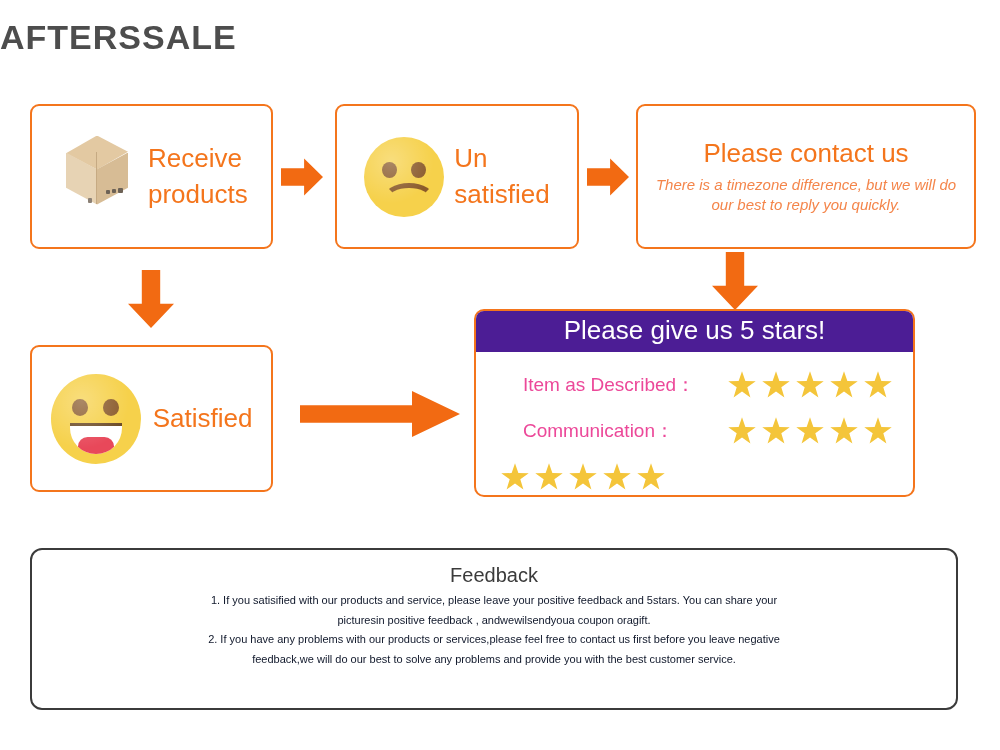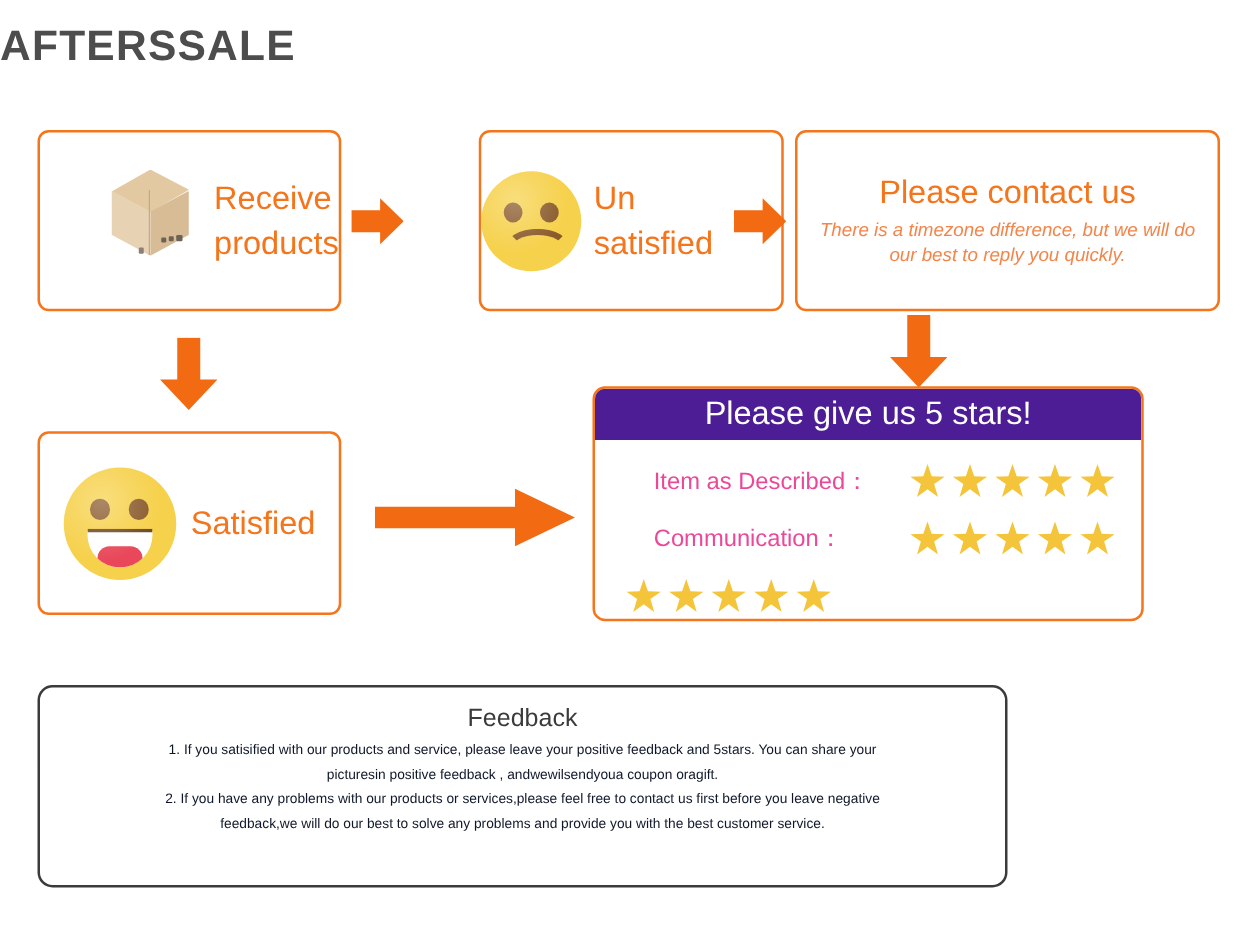--- a/index.html
+++ b/index.html
@@ -33,21 +33,21 @@
     position: absolute;
     box-sizing: border-box;
     border: 2px solid #F4751C;
     border-radius: 9px;
     background: #ffffff;
   }
 
   
   #card-receive {
     left: 30px;  top: 104px;  width: 243px; height: 145px;
-    display: flex; align-items: center; justify-content: flex-end;
+    display: flex; align-items: center; justify-content: flex-start; padding-left: 30px;
   }
   #card-receive .label {
     color: #F4751C;
     font-size: 26px;
     line-height: 1.38;
     margin-left: 8px;
     max-width: 125px;
   }
 
   
@@ -81,21 +81,21 @@
   .face::after {
     content: ""; position: absolute; left: 0; bottom: 0;
     width: 100%; height: 100%; border-radius: 50%;
     background: radial-gradient(circle at 34% 30%, rgba(255,255,255,.28), rgba(0,0,0,0) 55%);
     pointer-events: none;
   }
 
   
   #card-unsat {
     left: 335px; top: 104px; width: 244px; height: 145px;
-    display: flex; align-items: center;  margin-left: 48px;
+    display: flex; align-items: center; justify-content: center;
   }
   #card-unsat .label {
     color: #F4751C; font-size: 26px; line-height: 1.38;
     margin-left: 10px; max-width: 120px;
   }
   #face-sad { width: 80px; height: 80px; background: #F6D14B; }
   #face-sad .eye { width: 15px; height: 16px; top: 25px; }
   #face-sad .eye.l { left: 18px; }
   #face-sad .eye.r { left: 47px; }
   #face-sad .frown {
@@ -173,21 +173,21 @@
   }
   .stars { display: flex; gap: 6px; }
   .star {
     width: 28px; height: 28px; background: #F4C53A;
     clip-path: polygon(50% 1%, 62% 36%, 99% 37%, 69% 58%, 80% 95%, 50% 73%, 20% 95%, 31% 58%, 1% 37%, 38% 36%);
   }
 
   
   #card-feedback {
     position: absolute; box-sizing: border-box;
-    left: 30px; top: 548px; width: 776px; height: 162px;
+    left: 30px; top: 548px; width: 928px; height: 162px;
     border: 2px solid #3b3b3b; border-radius: 12px;
     background: #ffffff;
     padding: 10px 22px 0 22px;
     text-align: center;
   }
   #feedback-title {
     color: #3b3b3b; font-size: 20px; margin: 4px 0 6px 0;
   }
   .fb-line {
     color: #0f172a; font-size: 11px; line-height: 1.42;

